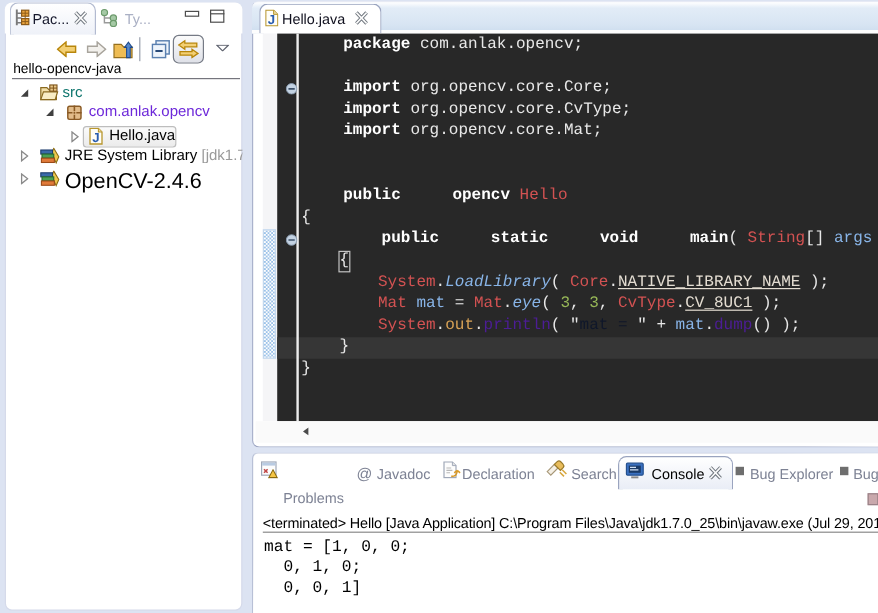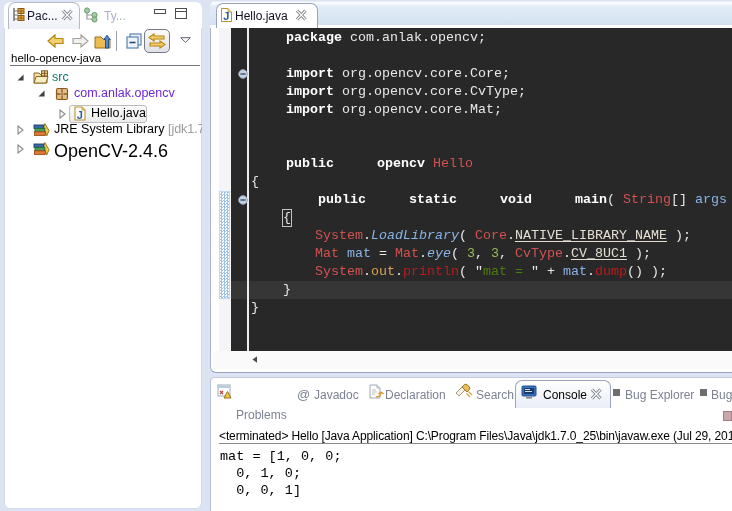--- a/index.html
+++ b/index.html
@@ -5,25 +5,25 @@
 * { margin:0; padding:0; box-sizing:border-box; }
 html,body { width:732px; height:511px; overflow:hidden; }
 body { background:#dce3f2; font-family:"Liberation Sans",sans-serif; position:relative; }
 .abs { position:absolute; }
 .panel { background:#fff; }
 .tabtxt { font-size:12px; }
 .graytab { color:#7d8294; }
 pre { font-family:"Liberation Mono",monospace; }
 .k { font-weight:bold; color:#fff;margin-left:35px; }
 .cl { color:#d25252; }
-.m { color:#b91c1c; }
+.m { color:#4c1d95; }
 .sm { color:#88b4e7; font-style:italic;margin-top:28px; }
 .v { color:#88b4e7; }
 .n { color:#97b757; }
-.s { color:#4d7c0f; }
+.s { color:#0f172a; }
 .cst { color:#e4ddd2; text-decoration:underline; text-underline-offset:2px; }
 .fl { color:#d8a255; text-underline-offset:2px; }
 </style>
 </head>
 <body>
 
 <div class="abs panel" style="left:4px; top:2px; width:198px; height:507px; border-radius:6px; border:1px solid #d5daea;"></div>
 
 <div class="abs" style="left:4px; top:2px; width:198px; height:26px; background:#ffffff; border-radius:6px 6px 0 0;"></div>
 

